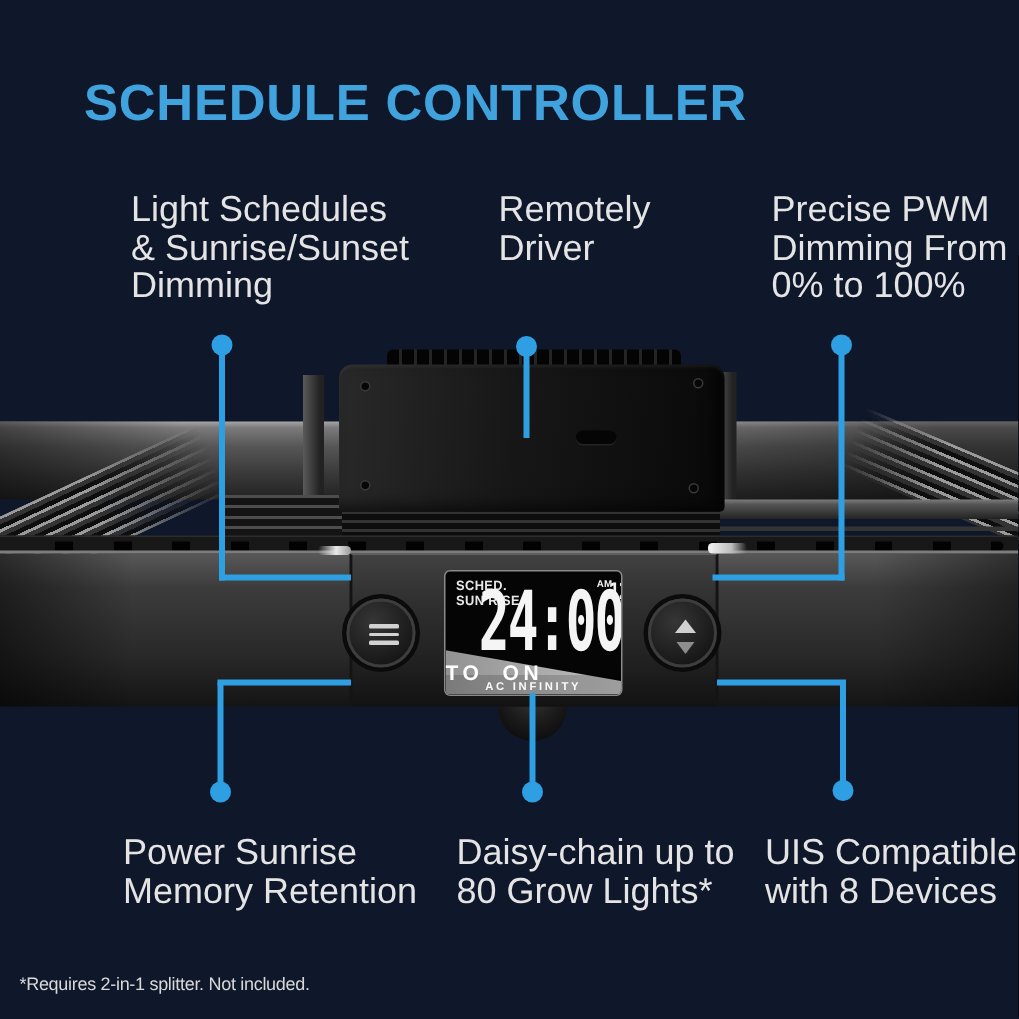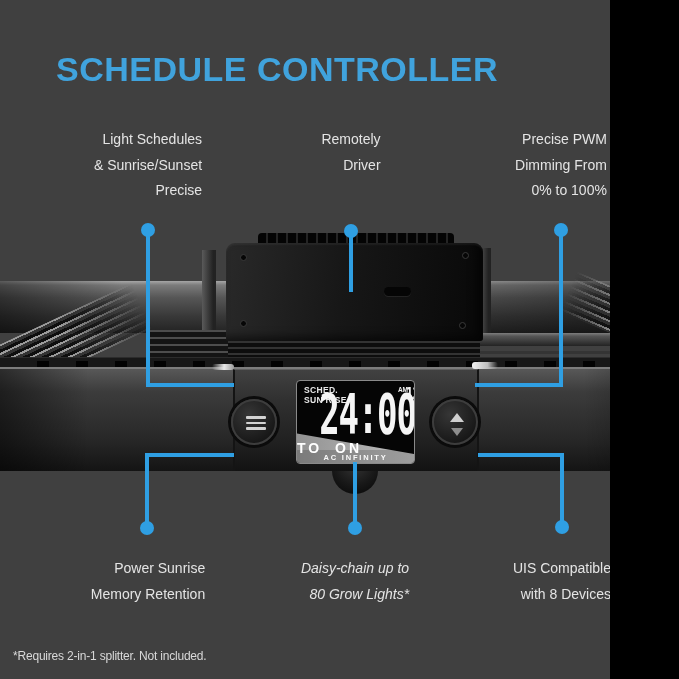--- a/index.html
+++ b/index.html
@@ -1,29 +1,29 @@
 <!DOCTYPE html>
 <html style="--accent: #2f9fe3; --title-blue: #40a3dd; --text-light: #e4e4e4;"><head>
 <meta charset="utf-8">
 <style>
   html,body{margin:0;padding:0;background:#000;}
-  .stage{position:relative;width:591px;height:679px;background:#404040;overflow:hidden;
-         font-family:"Liberation Sans",sans-serif;padding-left:19px;}
+  .stage{position:relative;width:679px;height:679px;background:#0f172a;overflow:hidden;
+         font-family:"Liberation Sans",sans-serif;}
   .stage *{position:absolute;box-sizing:border-box;}
 
   
   .title{left:56px;top:50px;font-size:34px;font-weight:bold;letter-spacing:.5px;
          color:var(--title-blue,#40a3dd);white-space:nowrap;}
 
   
-  .callout{transform:translateX(-50%);text-align:right;color:var(--text-light,#e4e4e4);
-           font-size:14px;line-height:25.5px;white-space:nowrap;}
+  .callout{transform:translateX(-50%);text-align:left;color:var(--text-light,#e4e4e4);
+           font-size:24px;line-height:25.5px;white-space:nowrap;margin-left:32px;}
   .callout span{position:static;display:block;}
   .co-tl{left:148px;top:127px;} .co-tc{left:351px;top:127px;} .co-tr{left:561px;top:127px;}
-  .co-bl{left:148px;top:556px;} .co-bc{left:355px;top:556px;font-style:italic;} .co-br{left:562px;top:556px;}
+  .co-bl{left:148px;top:556px;} .co-bc{left:365px;top:556px;} .co-br{left:562px;top:556px;}
 
   
   .cline{background:var(--accent,#2f9fe3);z-index:30;}
   .cdot{width:14px;height:14px;border-radius:50%;background:var(--accent,#2f9fe3);z-index:31;}
   .l-tl-v{left:146px;top:230px;width:4px;height:157px;}
   .l-tl-h{left:146px;top:383px;width:88px;height:4px;}
   .l-tc-v{left:349px;top:231px;width:4px;height:61px;}
   .l-tr-v{left:559px;top:230px;width:4px;height:157px;}
   .l-tr-h{left:475px;top:383px;width:88px;height:4px;}
   .l-bl-v{left:145px;top:455px;width:4px;height:75px;}
@@ -140,21 +140,21 @@
 </head>
 <body>
 
 <div class="stage">
 
   <div class="title">SCHEDULE CONTROLLER</div>
 
   <div class="callout co-tl">
     <span>Light Schedules</span>
     <span>&amp; Sunrise/Sunset</span>
-    <span>Precise</span>
+    <span>Dimming</span>
   </div>
   <div class="callout co-tc">
     <span>Remotely</span>
     <span>Driver</span>
   </div>
   <div class="callout co-tr">
     <span>Precise PWM</span>
     <span>Dimming From</span>
     <span>0% to 100%</span>
   </div>

